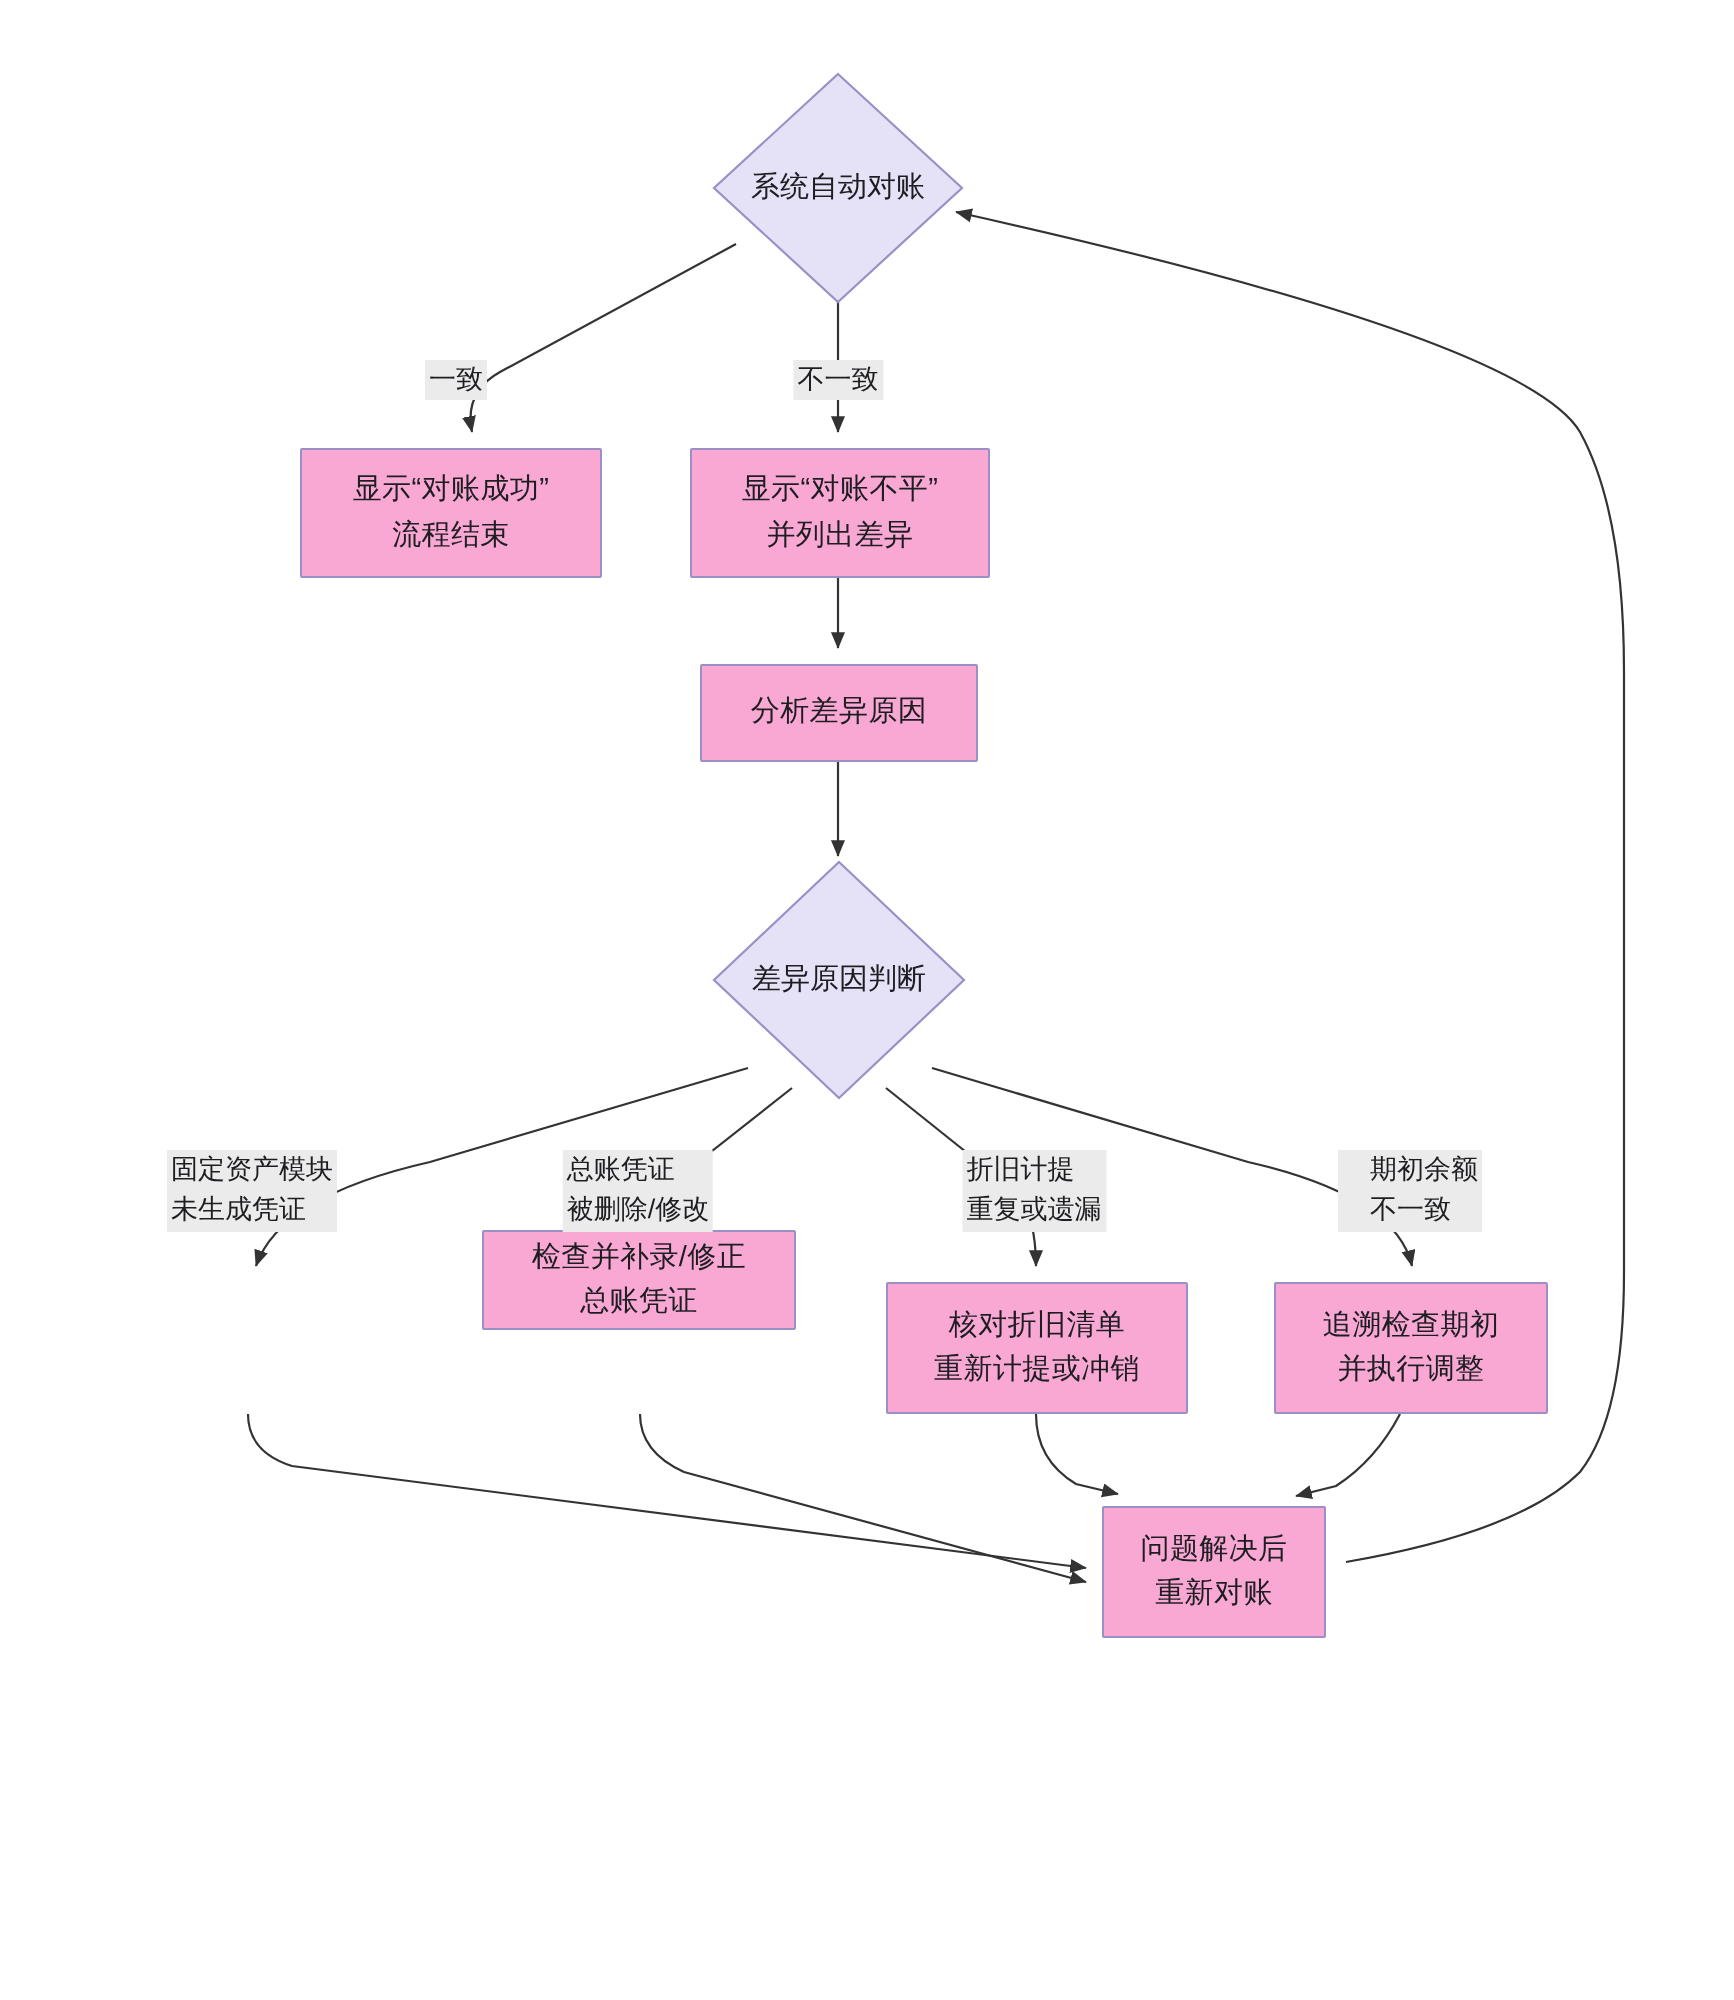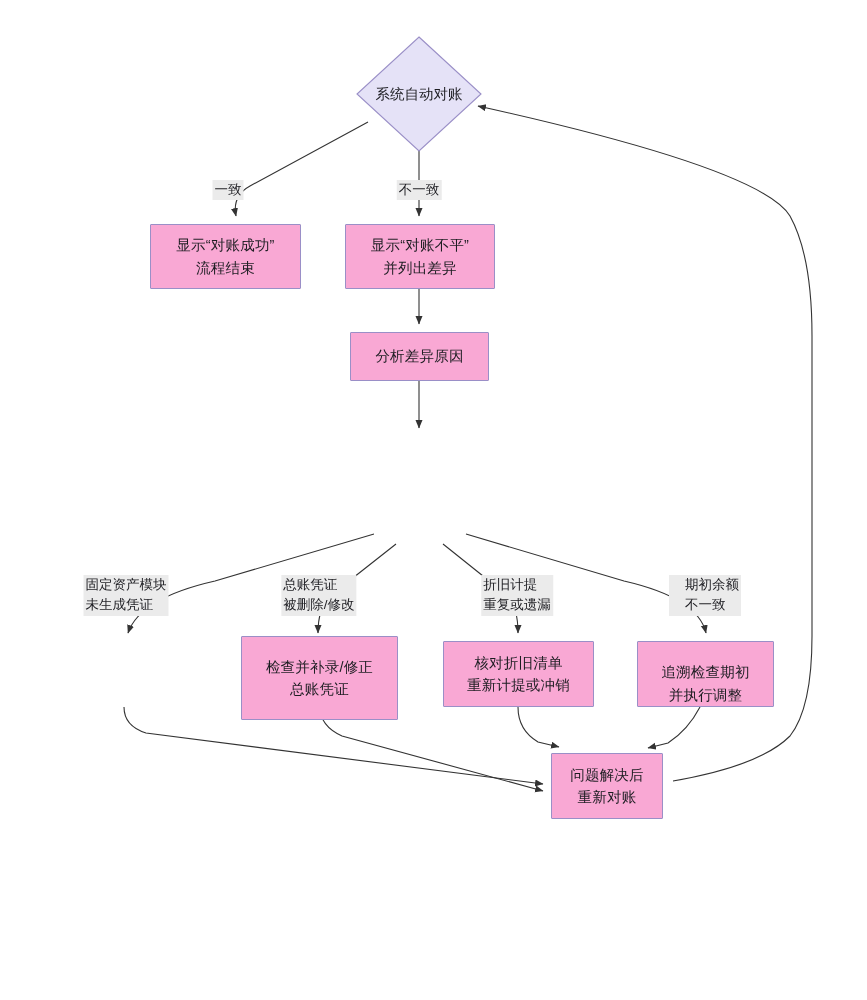--- a/index.html
+++ b/index.html
@@ -153,33 +153,41 @@
 
   <div class="node node-rect" style="left:345px; top:188px; width:150px; height:65px;text-align:center;">
     <span>显示“对账不平”
 并列出差异</span>
   </div>
 
   <div class="node node-rect" style="left:350px; top:296px; width:139px; height:49px;">
     <span>分析差异原因</span>
   </div>
 
-
-
-  <div class="node node-rect" style="left:241px; top:600px; width:157px; height:84px;">
+  <div class="node-diamond-wrap" style="left:356px; top:394px; width:127px; height:120px;">
+    <div class="node-diamond-shape">
+      <svg viewBox="0 0 127 120" preserveAspectRatio="none" xmlns="http://www.w3.org/2000/svg">
+        <polygon class="diamond-poly" points="63.5,1 126,60 63.5,119 1,60"></polygon>
+      </svg>
+    </div>
+    <div class="node-diamond-label">差异原因判断</div>
+  </div>
+
+
+  <div class="node node-rect" style="left:241px; top:579px; width:157px; height:50px;">
     <span>检查并补录/修正
 总账凭证</span>
   </div>
 
   <div class="node node-rect" style="left:443px; top:605px; width:151px; height:66px;">
     <span>核对折旧清单
 重新计提或冲销</span>
   </div>
 
-  <div class="node node-rect" style="left:637px; top:605px; width:137px; height:66px;align-items:flex-end;">
+  <div class="node node-rect" style="left:637px; top:605px; width:137px; height:66px;">
     <span>追溯检查期初
 并执行调整</span>
   </div>
 
   <div class="node node-rect" style="left:551px; top:717px; width:112px; height:66px;">
     <span>问题解决后
 重新对账</span>
   </div>
 
   <div class="edge-label" style="left:228px; top:144px;">一致</div>

